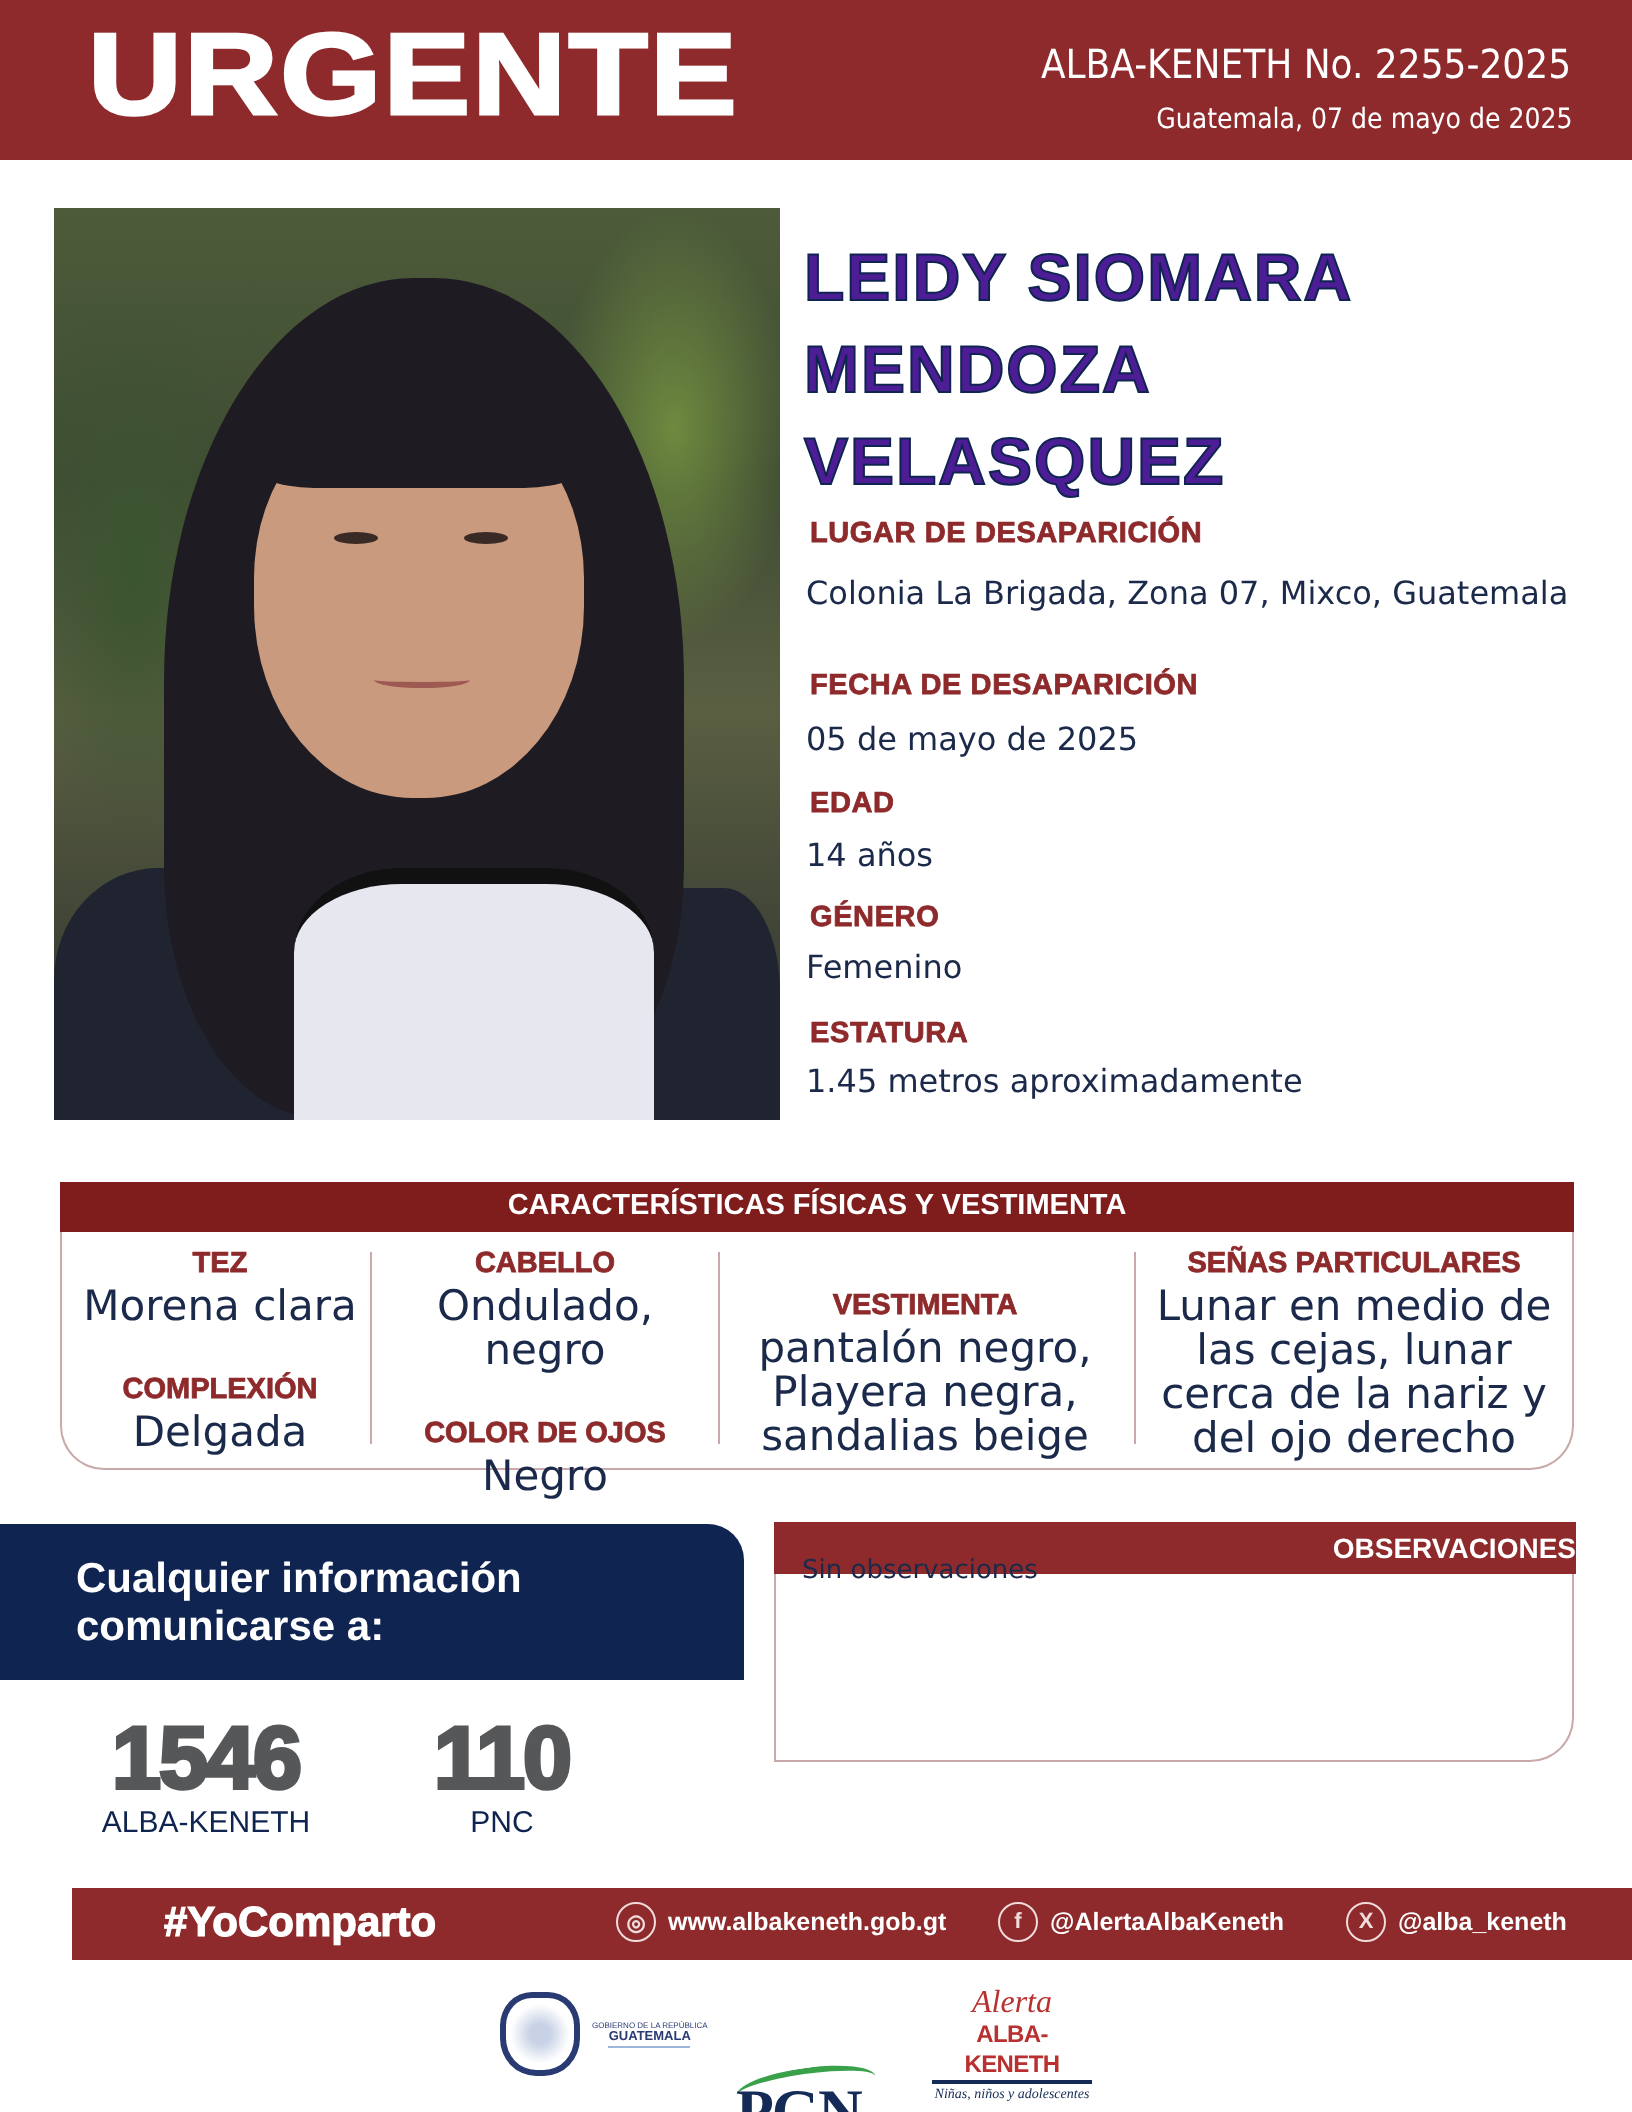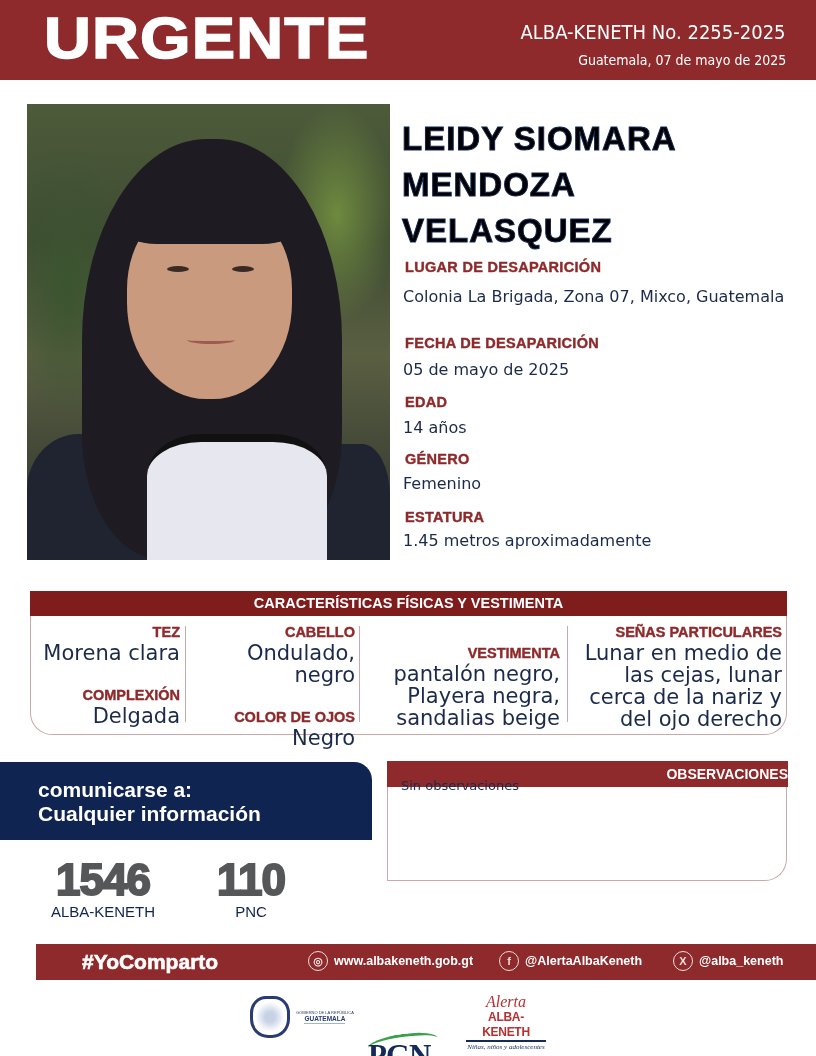--- a/index.html
+++ b/index.html
@@ -17,27 +17,27 @@
     .photo .bg-leaf2 { position: absolute; left: -20px; top: 40px; width: 120px; height: 280px; background: radial-gradient(ellipse at center, #3b5530 0%, rgba(59,85,48,0) 70%); }
     .photo .hair { position: absolute; left: 55px; top: 35px; width: 260px; height: 420px; background: #1e1c22; border-radius: 48% 48% 30% 30%; }
     .photo .face { position: absolute; left: 100px; top: 95px; width: 165px; height: 200px; background: #c99a7e; border-radius: 45% 45% 48% 48%; }
     .photo .bangs { position: absolute; left: 95px; top: 60px; width: 175px; height: 80px; background: #1e1c22; border-radius: 50% 50% 20% 20%; }
     .photo .eye { position: absolute; top: 162px; width: 22px; height: 6px; background: #3a2a25; border-radius: 50%; }
     .photo .mouth { position: absolute; left: 160px; top: 232px; width: 48px; height: 8px; border-bottom: 3px solid #9e5a52; border-radius: 0 0 50% 50%; }
     .photo .shirt { position: absolute; left: 120px; top: 330px; width: 180px; height: 140px; background: #e6e7ef; border-radius: 30% 30% 0 0; border-top: 8px solid #111; }
     .photo .jacket-l { position: absolute; left: 0; top: 330px; width: 130px; height: 140px; background: #1f2430; border-radius: 40% 20% 0 0; }
     .photo .jacket-r { position: absolute; right: 0; top: 340px; width: 70px; height: 130px; background: #1f2430; border-radius: 20% 40% 0 0; }
 
-    .name { position: absolute; left: 402px; top: 116px; width: 400px; font-family: "Liberation Sans", sans-serif; font-weight: 900; font-size: 33px; line-height: 46px; color: #000000; letter-spacing: 1px; -webkit-text-stroke: 1px #0f2450; }
+    .name { position: absolute; left: 402px; top: 116px; width: 400px; font-family: "Liberation Sans", sans-serif; font-weight: 900; font-size: 33px; line-height: 46px; color: #4c1d95; letter-spacing: 1px; -webkit-text-stroke: 1px #0f2450; }
     .field-label { position: absolute; left: 405px; font-family: "Liberation Sans", sans-serif; font-weight: 900; font-size: 14.5px; color: #8e2a2b; letter-spacing: 0.3px; -webkit-text-stroke: 0.4px #8e2a2b; }
     .field-value { position: absolute; left: 403px; font-family: "DejaVu Sans", sans-serif; font-size: 16px; line-height: 23px; color: #1b2a4a; width: 390px; }
 
     .char-box { position: absolute; left: 30px; top: 591px; width: 757px; height: 144px; border: 1px solid #c9a9a9; border-top: none; border-radius: 0 0 22px 22px; }
     .char-head { position: absolute; left: 30px; top: 591px; width: 757px; height: 25px; background: #7f1d1d; color: #ffffff; text-align: center; font-family: "Liberation Sans", sans-serif; font-weight: 700; font-size: 14.5px; line-height: 25px; }
-    .char-col { position: absolute; top: 622px; text-align: right; }
+    .char-col { position: absolute; top: 622px; text-align: center; }
     .char-col .lbl { font-family: "Liberation Sans", sans-serif; font-weight: 900; font-size: 14.5px; color: #8e2a2b; -webkit-text-stroke: 0.4px #8e2a2b; line-height: 20px; }
     .char-col .val { font-family: "DejaVu Sans", sans-serif; font-size: 21px; color: #1b2a4a; line-height: 22px; }
     .divider { position: absolute; top: 626px; width: 1px; height: 96px; background: #c9a9a9; }
 
     .contact-box { position: absolute; left: 0; top: 762px; width: 372px; height: 78px; background: #0f2450; border-radius: 0 18px 0 0; }
     .contact-box .txt { position: absolute; left: 38px; top: 16px; font-family: "Liberation Sans", sans-serif; font-weight: 700; font-size: 21px; line-height: 24px; color: #ffffff; }
     .phone { position: absolute; text-align: center; }
     .phone .num { font-family: "Liberation Sans", sans-serif; font-weight: 900; font-size: 44px; line-height: 46px; color: #555759; -webkit-text-stroke: 2px #555759; letter-spacing: -1px; }
     .phone .org { font-family: "Liberation Sans", sans-serif; font-size: 15px; color: #0f2450; line-height: 18px; }
 
@@ -137,22 +137,22 @@
 <div class="char-col" style="left:572px; width:210px;">
   <div class="lbl">SEÑAS PARTICULARES</div>
   <div class="val">Lunar en medio de</div>
   <div class="val">las cejas, lunar</div>
   <div class="val">cerca de la nariz y</div>
   <div class="val">del ojo derecho</div>
 </div>
 
 <div class="contact-box">
   <div class="txt">
+    <div>Cualquier información</div>
     <div>comunicarse a:</div>
-    <div>Cualquier información</div>
   </div>
 </div>
 <div class="phone" style="left:42px; top:857px; width:122px;text-align:center;">
   <div class="num">1546</div>
   <div class="org">ALBA-KENETH</div>
 </div>
 <div class="phone" style="left:208px; top:857px; width:86px;">
   <div class="num">110</div>
   <div class="org">PNC</div>
 </div>

